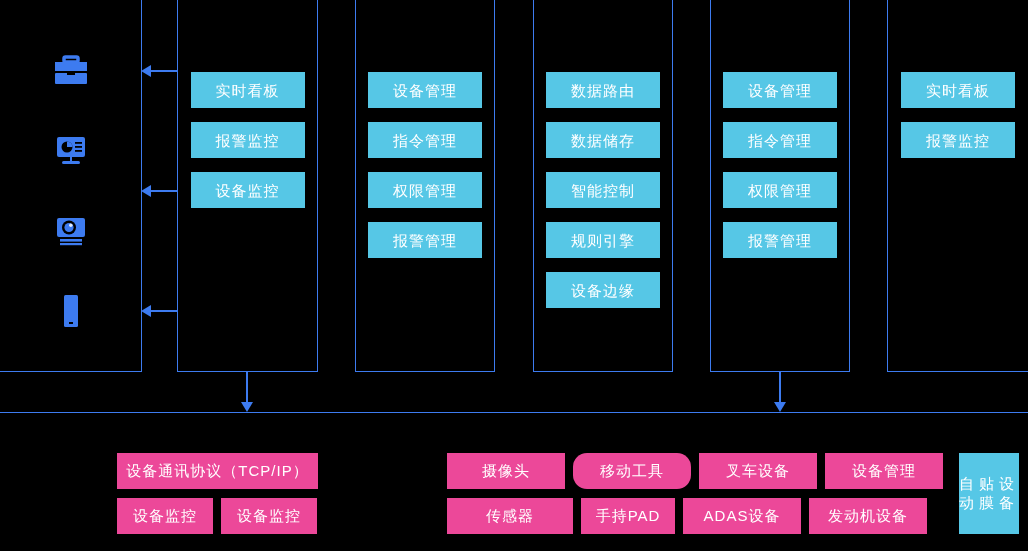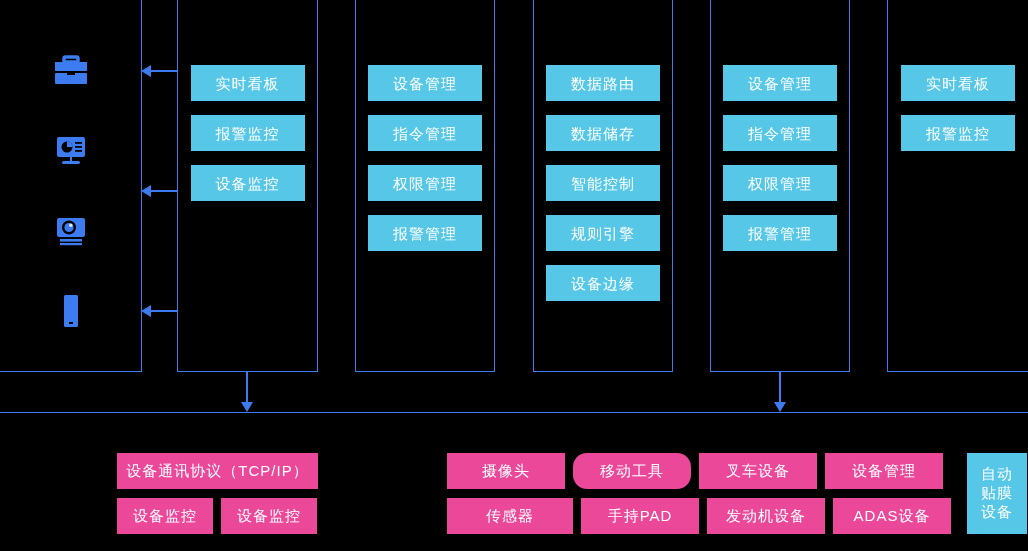--- a/index.html
+++ b/index.html
@@ -42,26 +42,25 @@
     align-items: center;
     justify-content: center;
   }
   .icon-slot svg { display: block; }
 
   
   .mod-panel { top: 0px; height: 372px; border-top: none; }
   .mod-inner {
     position: absolute;
     left: 0; right: 0; top: 0;
-    padding-top: 32px;
+    padding-top: 72px;
     display: flex;
     flex-direction: column;
     align-items: center;
     gap: 14px;
-    margin-top: 33px;
   }
   .btn {
     background: #56c7e6;
     color: #ffffff;
     font-size: 15px;
     line-height: 1;
     display: flex;
     align-items: center;
     justify-content: center;
     letter-spacing: 1px;
@@ -136,21 +135,21 @@
     white-space: nowrap;
     box-sizing: border-box;
   }
   .tall-btn {
     background: #56c7e6;
     color: #ffffff;
     font-size: 15px;
     width: 60px;
     height: 81px;
     display: flex;
-    flex-direction: column;
+    flex-direction: row;
     align-items: center;
     justify-content: center;
     line-height: 1.25;
     letter-spacing: 1px;
     box-sizing: border-box;
   }
 </style>
 </head>
 <body>
 
@@ -270,23 +269,23 @@
   <div class="bot-group" style="left:447px; top:40px; display:flex; align-items:flex-start; gap:16px;">
     <div>
       <div class="bot-row">
         <div class="bot-btn" style="width:118px;">摄像头</div>
         <div class="bot-btn" style="width:118px;border-radius:14px;">移动工具</div>
         <div class="bot-btn" style="width:118px;">叉车设备</div>
         <div class="bot-btn" style="width:118px;">设备管理</div>
       </div>
       <div class="bot-row">
         <div class="bot-btn" style="width:126px;">传感器</div>
-        <div class="bot-btn" style="width:118px;">手持PAD</div>
+        <div class="bot-btn" style="width:94px;">手持PAD</div>
+        <div class="bot-btn" style="width:118px;">ADAS设备</div>
         <div class="bot-btn" style="width:118px;">发动机设备</div>
-        <div class="bot-btn" style="width:118px;">ADAS设备</div>
       </div>
     </div>
     <div class="tall-btn">
       <span>自动</span>
       <span>贴膜</span>
       <span>设备</span>
     </div>
   </div>
 </div>
 

